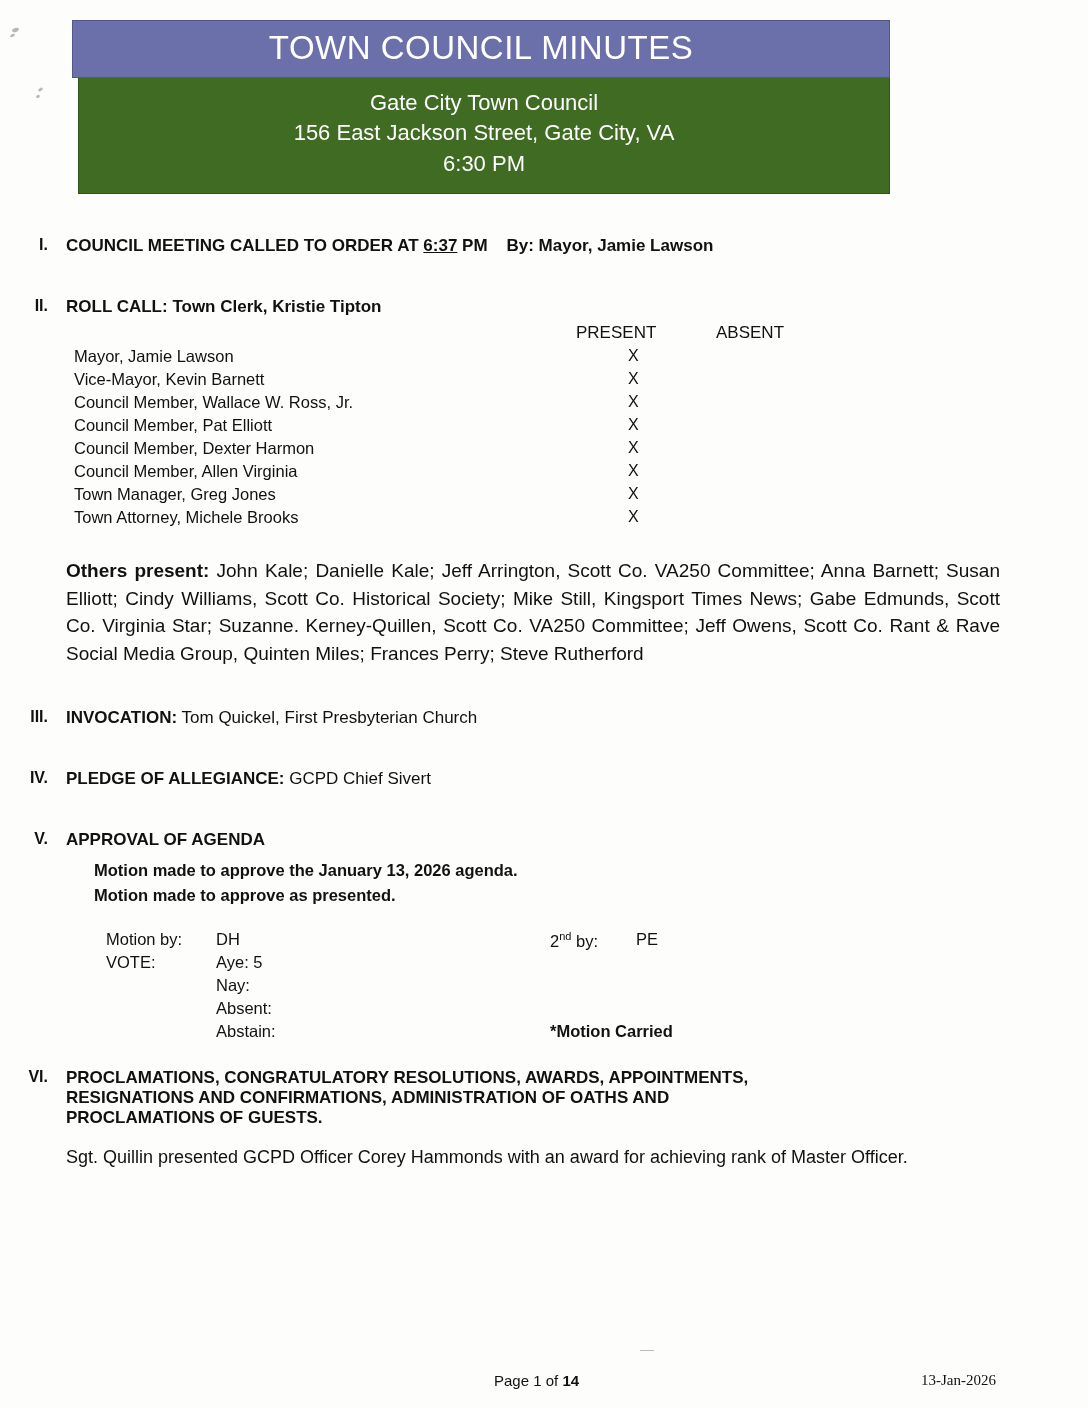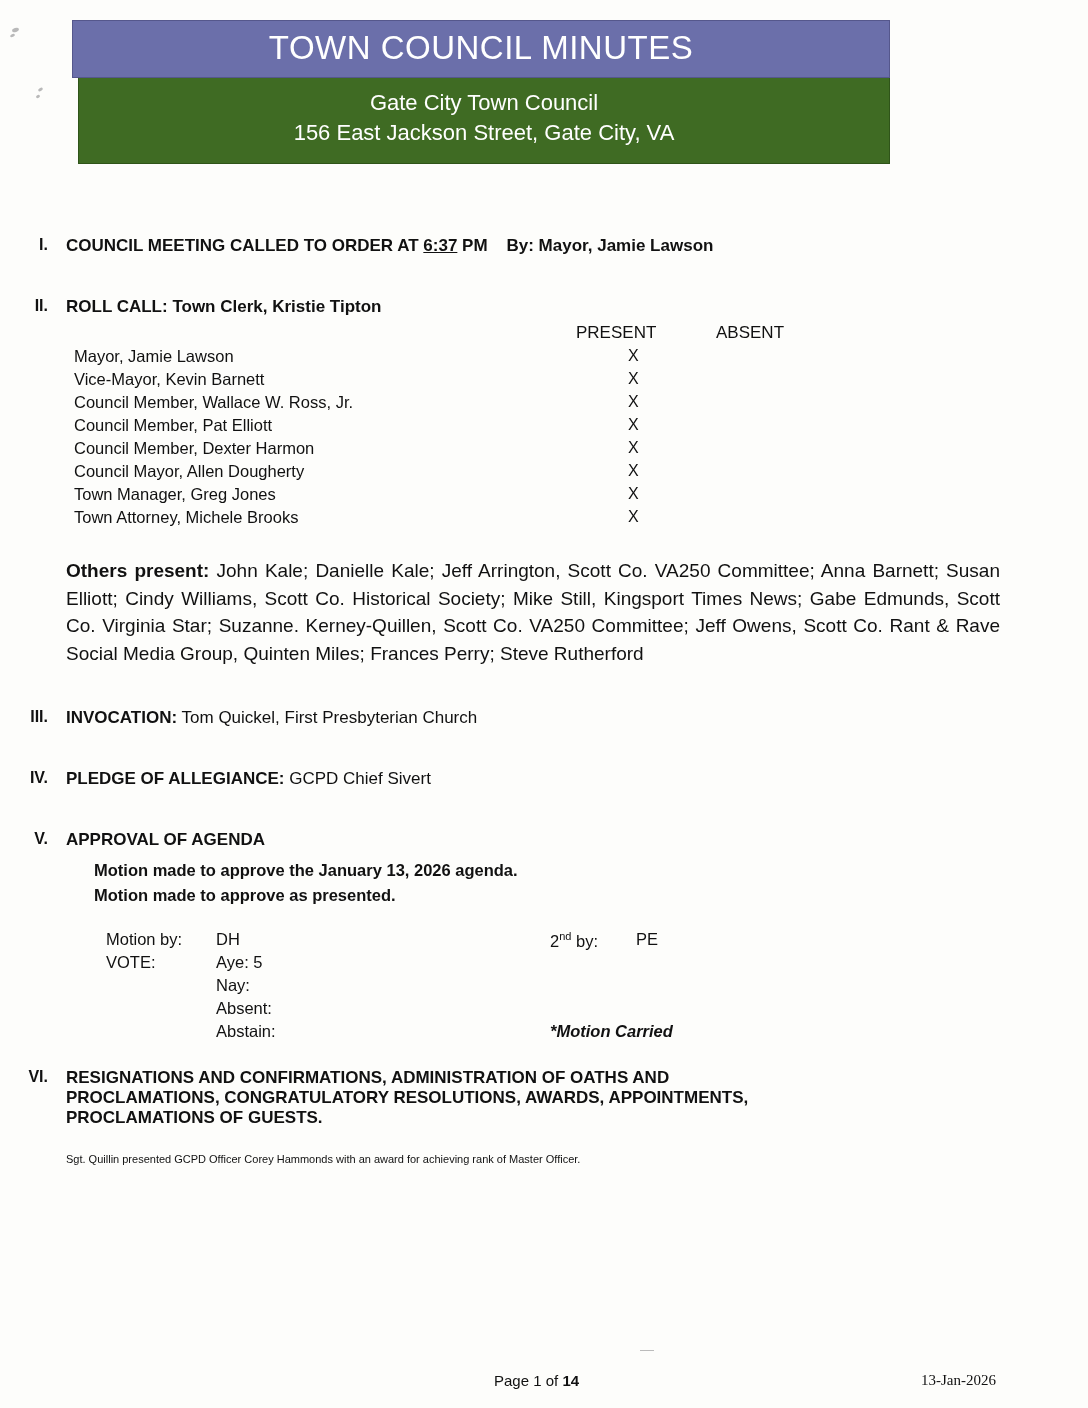--- a/index.html
+++ b/index.html
@@ -147,26 +147,26 @@
   }
   .vg-l1 { position: absolute; left: 40px; top: 0; }
   .vg-l2 { position: absolute; left: 40px; top: 23px; }
   .vg-v0 { position: absolute; left: 150px; top: 0; }
   .vg-v1 { position: absolute; left: 150px; top: 23px; }
   .vg-v2 { position: absolute; left: 150px; top: 46px; }
   .vg-v3 { position: absolute; left: 150px; top: 69px; }
   .vg-v4 { position: absolute; left: 150px; top: 92px; }
   .vg-second-label { position: absolute; left: 484px; top: 0; }
   .vg-second-val { position: absolute; left: 570px; top: 0; }
-  .vg-carried { position: absolute; left: 484px; top: 92px; font-weight: bold; font-style: italic; }
+  .vg-carried { position: absolute; left: 484px; top: 92px; font-weight: bold; }
   sup { font-size: 11px; }
 
   .para {
-    margin-top: 24px;
-    font-size: 11px;
+    margin-top: 16px;
+    font-size: 18px;
     line-height: 1.45;
     padding-right: 12px;
   }
 
   .footer {
     position: absolute;
     left: 0;
     bottom: 36px;
     width: 1088px;
     font-size: 15px;
@@ -201,20 +201,21 @@
   <div class="speck speck1"></div>
   <div class="speck speck2"></div>
   <div class="speck speck3"></div>
   <div class="speck speck4"></div>
 
   <div class="banner">
     <div class="banner-title">TOWN COUNCIL MINUTES</div>
     <div class="banner-body">
       <div>Gate City Town Council</div>
       <div>156 East Jackson Street, Gate City, VA</div>
+      <div>6:30 PM</div>
     </div>
   </div>
 
   <div class="content">
 
     <div class="row">
       <div class="numeral">I.</div>
       <div class="body">
         <div class="sec-head">
           <span>COUNCIL MEETING CALLED TO ORDER AT </span><span class="ul">6:37</span><span> PM</span>
@@ -248,21 +249,21 @@
           </div>
           <div class="rc-row">
             <span class="rc-name">Council Member, Pat Elliott</span>
             <span class="rc-x">X</span>
           </div>
           <div class="rc-row">
             <span class="rc-name">Council Member, Dexter Harmon</span>
             <span class="rc-x">X</span>
           </div>
           <div class="rc-row">
-            <span class="rc-name">Council Mayor, Allen Dougherty</span>
+            <span class="rc-name">Council Member, Allen Virginia</span>
             <span class="rc-x">X</span>
           </div>
           <div class="rc-row">
             <span class="rc-name">Town Manager, Greg Jones</span>
             <span class="rc-x">X</span>
           </div>
           <div class="rc-row">
             <span class="rc-name">Town Attorney, Michele Brooks</span>
             <span class="rc-x">X</span>
           </div>
@@ -313,22 +314,22 @@
           <span class="vg-second-val">PE</span>
           <span class="vg-carried">*Motion Carried</span>
         </div>
       </div>
     </div>
 
     <div class="row">
       <div class="numeral">VI.</div>
       <div class="body">
         <div class="sec-head">
+          <div>PROCLAMATIONS, CONGRATULATORY RESOLUTIONS, AWARDS, APPOINTMENTS,</div>
           <div>RESIGNATIONS AND CONFIRMATIONS, ADMINISTRATION OF OATHS AND</div>
-          <div>PROCLAMATIONS, CONGRATULATORY RESOLUTIONS, AWARDS, APPOINTMENTS,</div>
           <div>PROCLAMATIONS OF GUESTS.</div>
         </div>
         <div class="para">Sgt. Quillin presented GCPD Officer Corey Hammonds with an award for achieving rank of Master Officer.</div>
       </div>
     </div>
 
   </div>
 
   <div class="footer">
     <div class="tick"></div>

